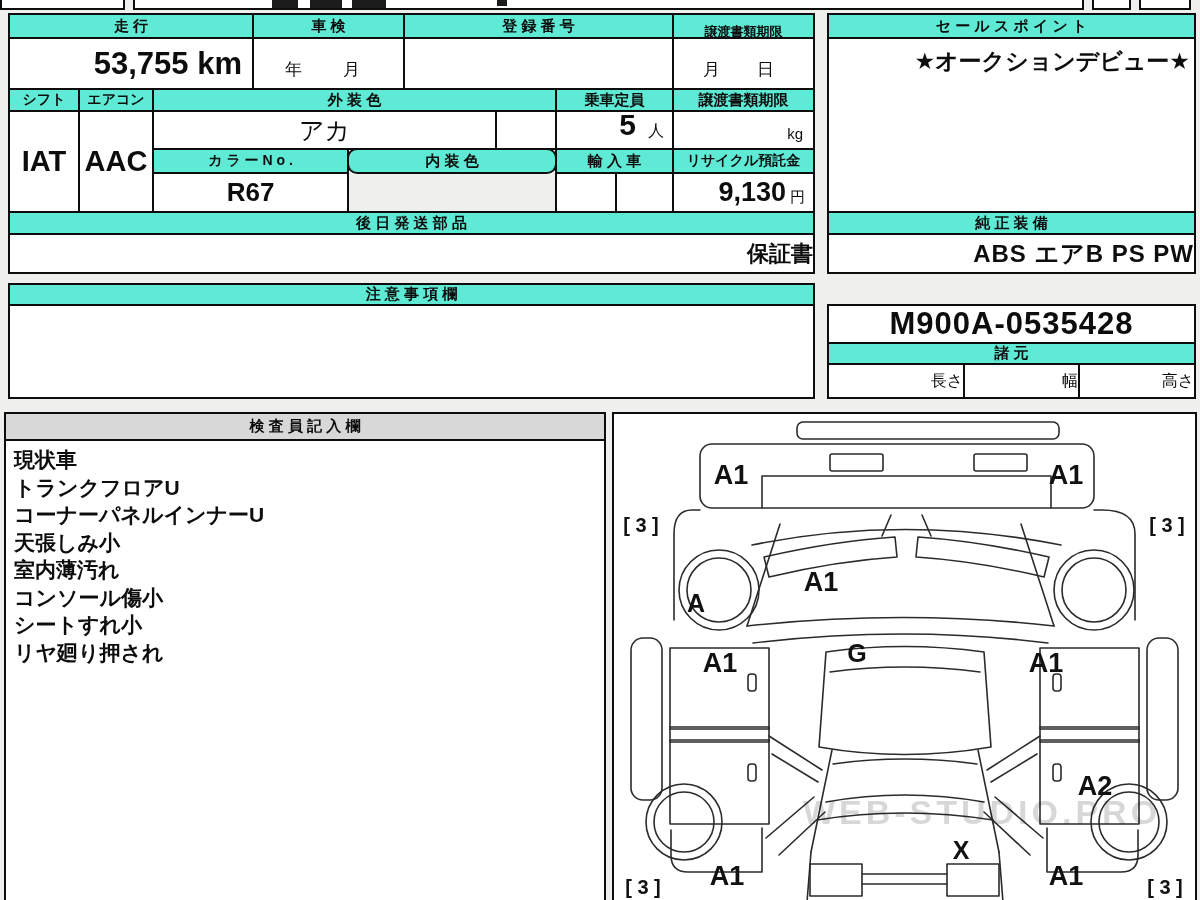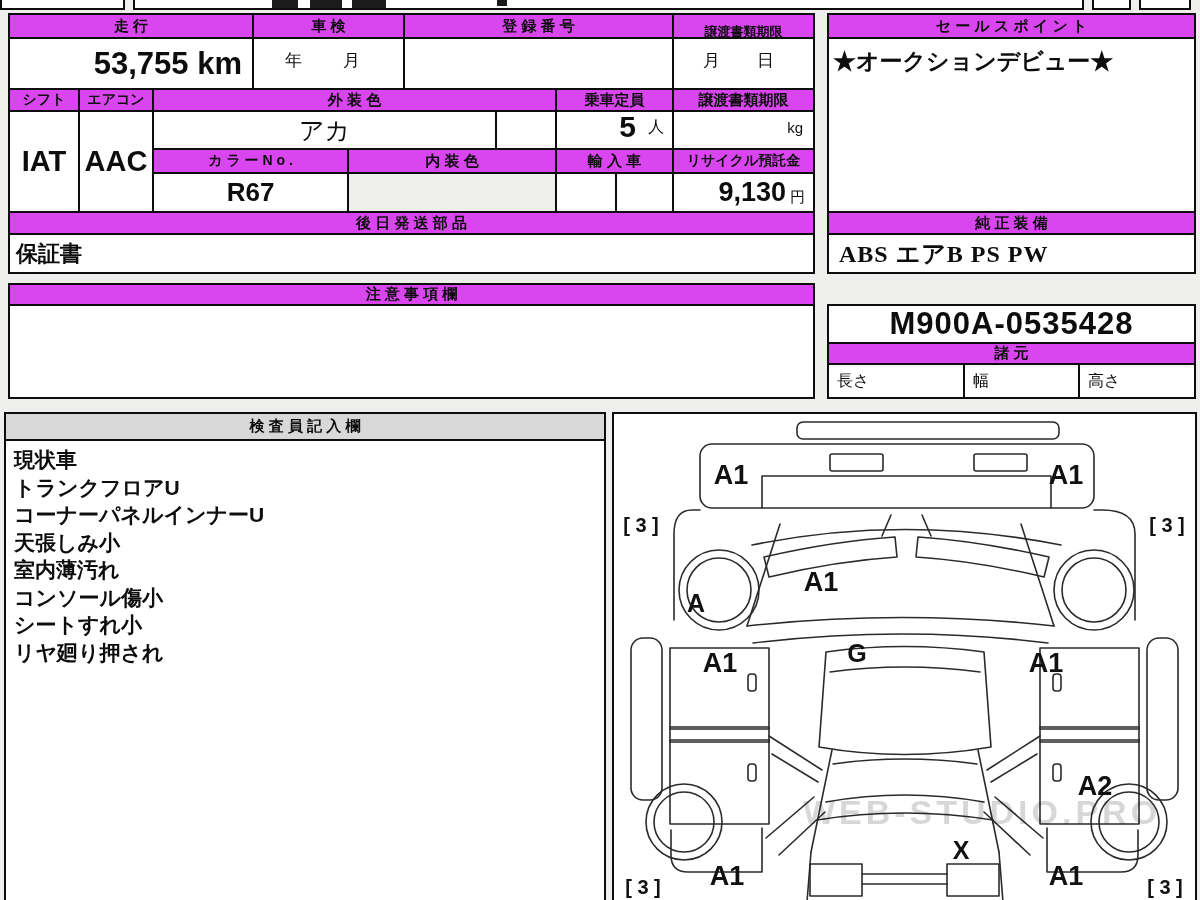--- a/index.html
+++ b/index.html
@@ -1,23 +1,23 @@
 <!DOCTYPE html>
 <html><head>
 <meta charset="utf-8">
 <style>
   html,body{margin:0;padding:0;}
   #page{position:relative;width:1200px;height:900px;background:#eff0ee;overflow:hidden;
         font-family:"Liberation Sans","DejaVu Sans",sans-serif;color:#0d0d0d;}
   .cell{position:absolute;border:2px solid #0d0d0d;background:#fff;box-sizing:border-box;
         display:flex;align-items:center;justify-content:center;overflow:hidden;}
-  .hdr{background:#d946ef;font-size:15px;font-weight:bold;}
-  .left{justify-content:flex-start;font-family:Liberation Serif, serif;}
+  .hdr{background:#5eead4;font-size:15px;font-weight:bold;}
+  .left{justify-content:flex-end;}
   .right{justify-content:flex-end;}
-  .bottom{}
+  .bottom{align-items:flex-end;}
   .ts{position:absolute;top:0;height:10px;background:#fff;border:2px solid #0d0d0d;border-top:none;box-sizing:border-box;}
   .blob{position:absolute;background:#1c1c1c;}
   svg text{font-family:"Liberation Sans","DejaVu Sans",sans-serif;font-weight:bold;fill:#111;}
 </style>
 </head>
 <body>
 
 <div id="page">
 
   <div class="ts" style="left:0;width:125px;"></div>
@@ -84,21 +84,21 @@
     <span style="font-size:30px;font-weight:bold;">5</span>
     <span style="font-size:16px;margin-left:12px;">人</span>
   </div>
   <div class="cell right bottom" style="left:672px;top:110px;width:143px;height:40px;font-size:15px;padding:0 10px 6px 0;">
       <span>kg</span>
     </div>
 
   <div class="cell hdr" style="left:152px;top:148px;width:197px;height:26px;font-size:14px;">
       <span>カ ラ ー N o .</span>
     </div>
-  <div class="cell hdr" style="left:347px;top:148px;width:210px;height:26px;">
+  <div class="cell hdr" style="left:347px;top:148px;width:210px;height:26px;border-radius:10px;">
       <span>内 装 色</span>
     </div>
   <div class="cell hdr" style="left:555px;top:148px;width:119px;height:26px;">
       <span>輸 入 車</span>
     </div>
   <div class="cell hdr" style="left:672px;top:148px;width:143px;height:26px;font-size:14px;">
       <span>リサイクル預託金</span>
     </div>
 
   <div class="cell" style="left:152px;top:172px;width:197px;height:41px;font-size:26px;font-weight:bold;">

